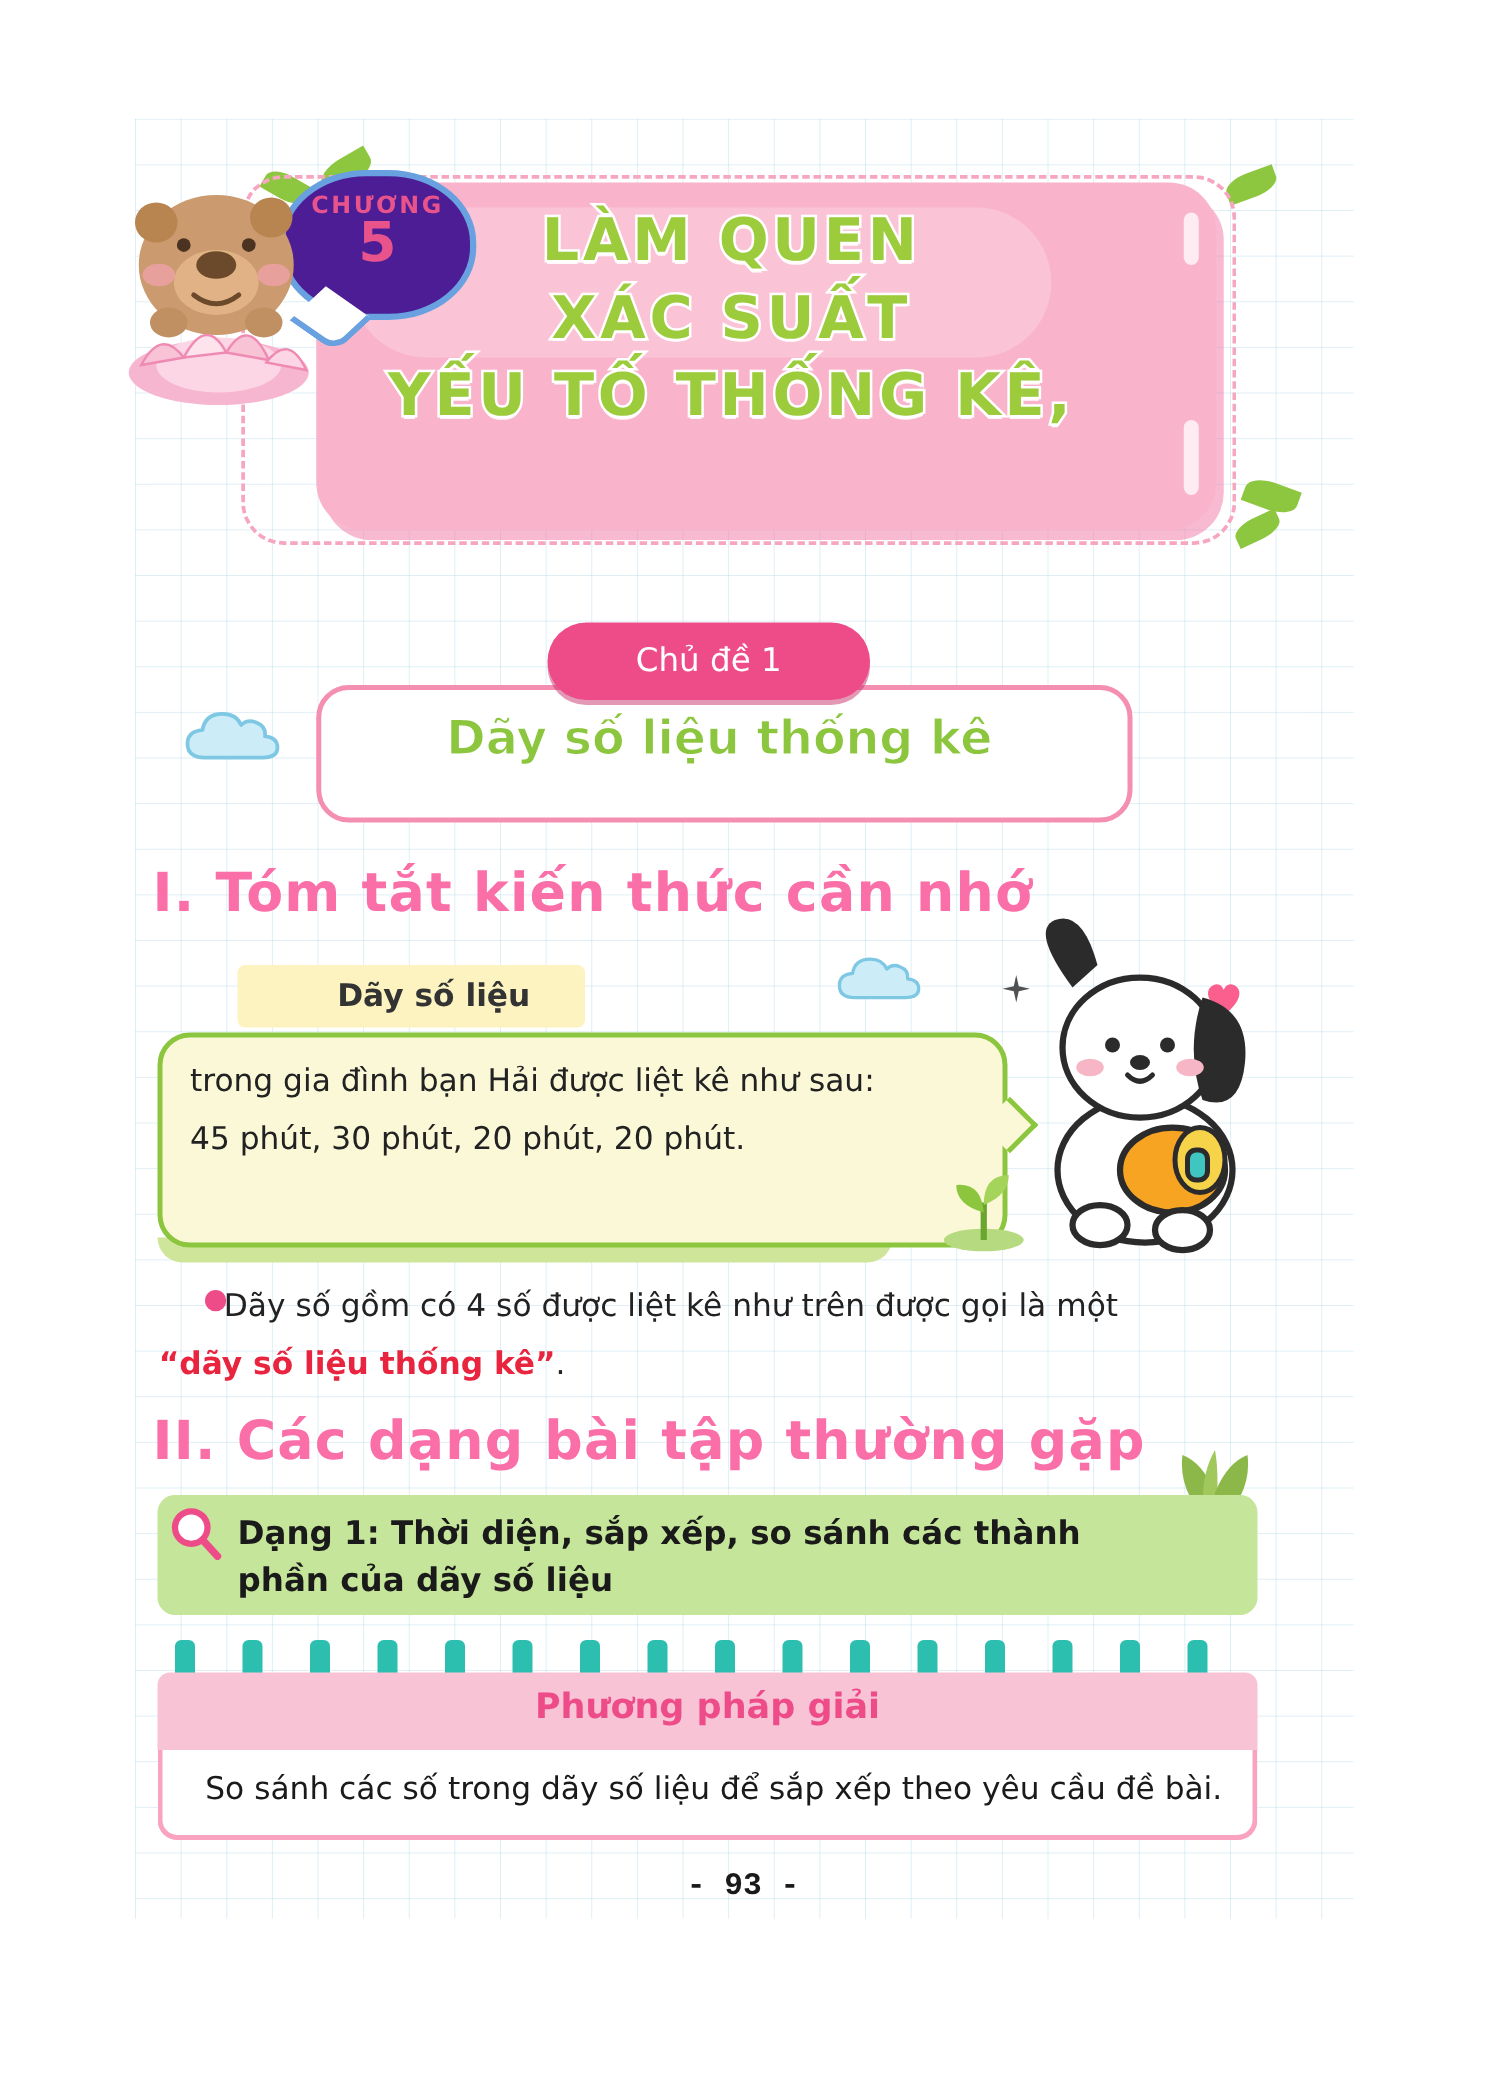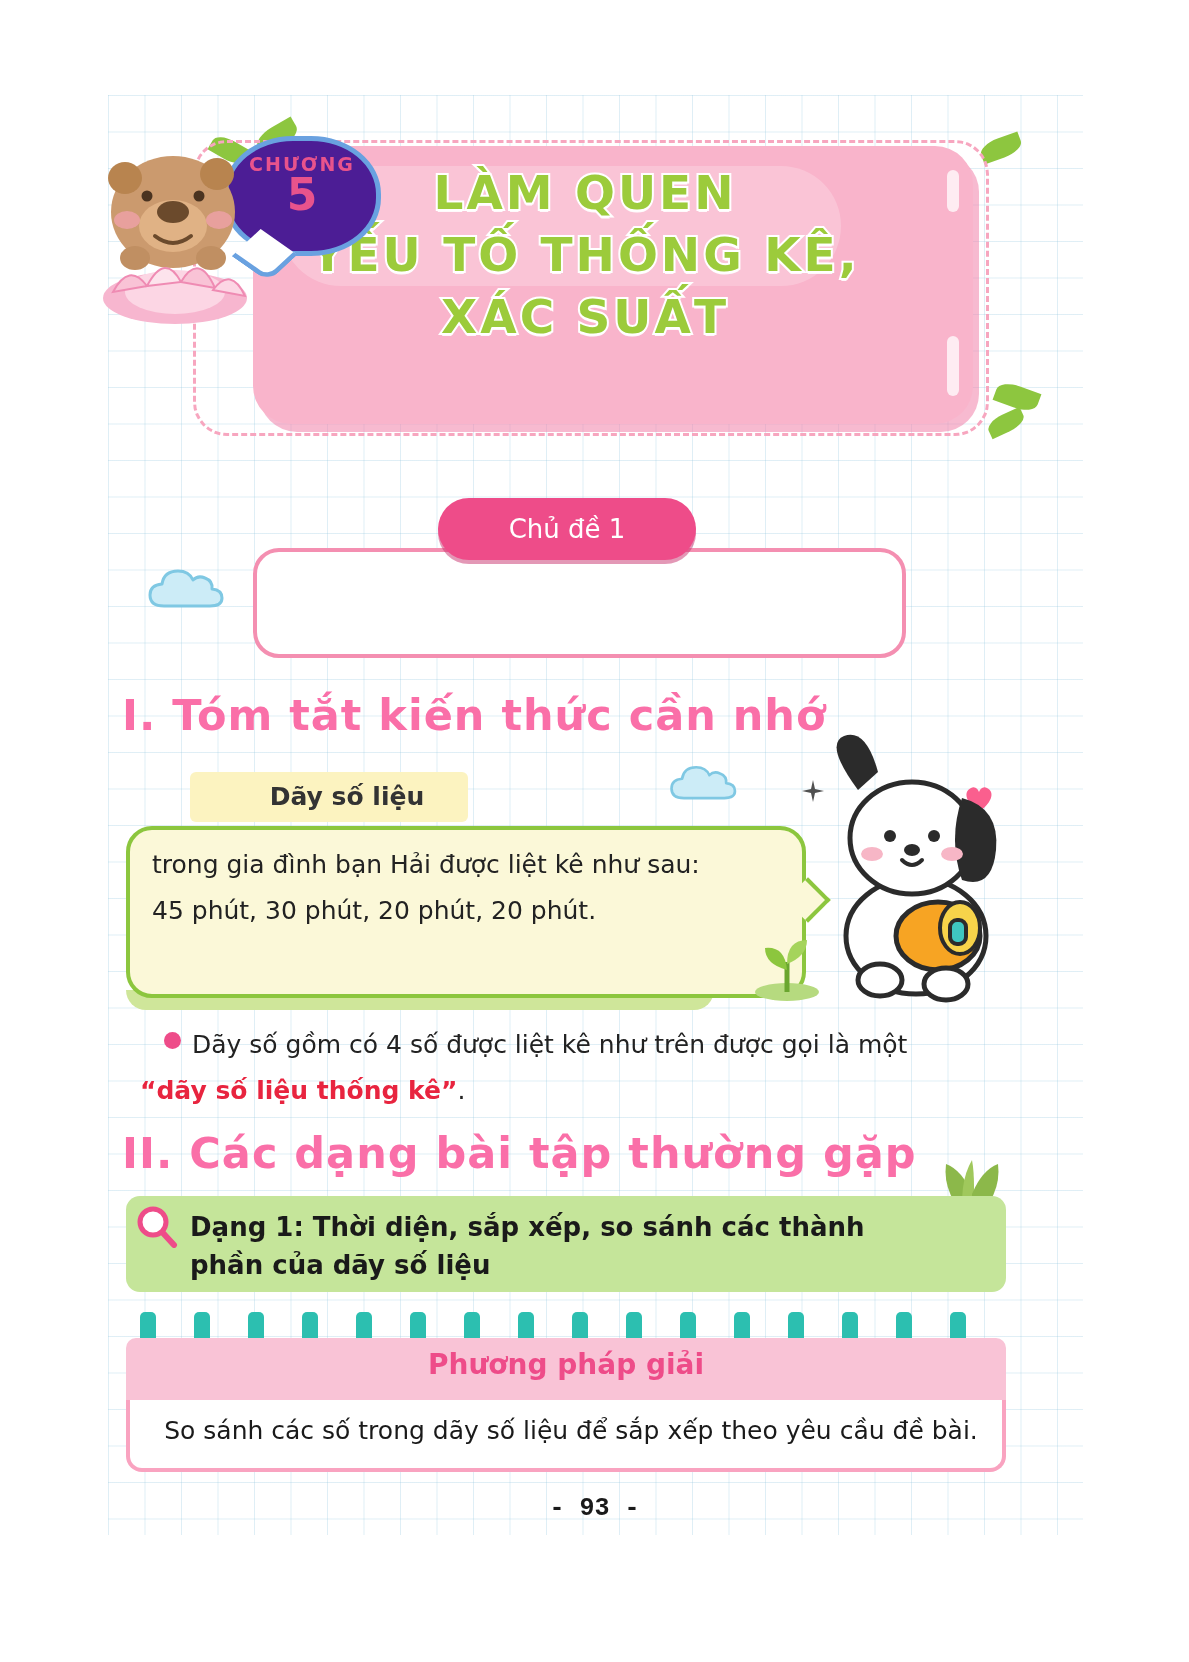--- a/index.html
+++ b/index.html
@@ -285,21 +285,21 @@
     position: absolute;
     left: 164px;
     top: 1032px;
     width: 17px;
     height: 17px;
     border-radius: 50%;
     background: #ee4c89;
   }
   .bullet-text {
     position: absolute;
-    left: 140px;
+    left: 127px;
     top: 1022px;
     width: 800px;
     font-size: 25px;
     line-height: 46px;
     color: #222222;
     text-indent: 52px;
   }
   .bullet-text .quote { color: #e8243f; font-weight: bold; }
 
   
@@ -420,22 +420,22 @@
 
     <div class="chapter-dashed"></div>
 
     <div class="chapter-banner">
       <div class="nub"></div>
       <div class="nub b2"></div>
     </div>
 
     <div class="chapter-title">
       <div>LÀM QUEN</div>
+      <div>XÁC SUẤT</div>
       <div>YẾU TỐ THỐNG KÊ,</div>
-      <div>XÁC SUẤT</div>
     </div>
 
     <div class="chapter-bubble">
       <div class="chapter-kicker">CHƯƠNG</div>
       <div class="chapter-num">5</div>
     </div>
   </div>
 
   <svg class="capy" viewBox="0 0 180 190">
     <ellipse cx="78" cy="72" rx="62" ry="56" fill="#cb9a6e"></ellipse>
@@ -456,20 +456,21 @@
       <ellipse cx="80" cy="152" rx="50" ry="22" fill="#fcd6e4"></ellipse>
       <path d="M18 152 q16 -30 34 -6 z" fill="#f9c3d6" stroke="#ef8bb3" stroke-width="2"></path>
       <path d="M52 146 q18 -34 34 -4 z" fill="#fde3ec" stroke="#ef8bb3" stroke-width="2"></path>
       <path d="M86 142 q18 -30 34 6 z" fill="#f9c3d6" stroke="#ef8bb3" stroke-width="2"></path>
       <path d="M118 150 q18 -24 32 6 z" fill="#fcd6e4" stroke="#ef8bb3" stroke-width="2"></path>
     </g>
   </svg>
 
   <div class="topic-box"></div>
   <div class="topic-pill">Chủ đề 1</div>
+  <div class="topic-text">Dãy số liệu thống kê</div>
 
   <svg class="cloud" style="left:146px; top:566px; width:84px; height:48px;" viewBox="0 0 84 48">
     <path d="M18 40 q-14 0 -14 -11 q0 -10 12 -11 q2 -13 16 -13 q11 0 15 9 q5 -5 12 -2 q8 3 7 11 q10 1 10 9 q0 8 -12 8 z" fill="#ccecf7" stroke="#7fc8e3" stroke-width="3" stroke-linejoin="round"></path>
   </svg>
 
   <div class="sec-1">I. Tóm tắt kiến thức cần nhớ</div>
 
   <div class="label-tag">
     <span>Dãy số liệu</span>
   </div>

